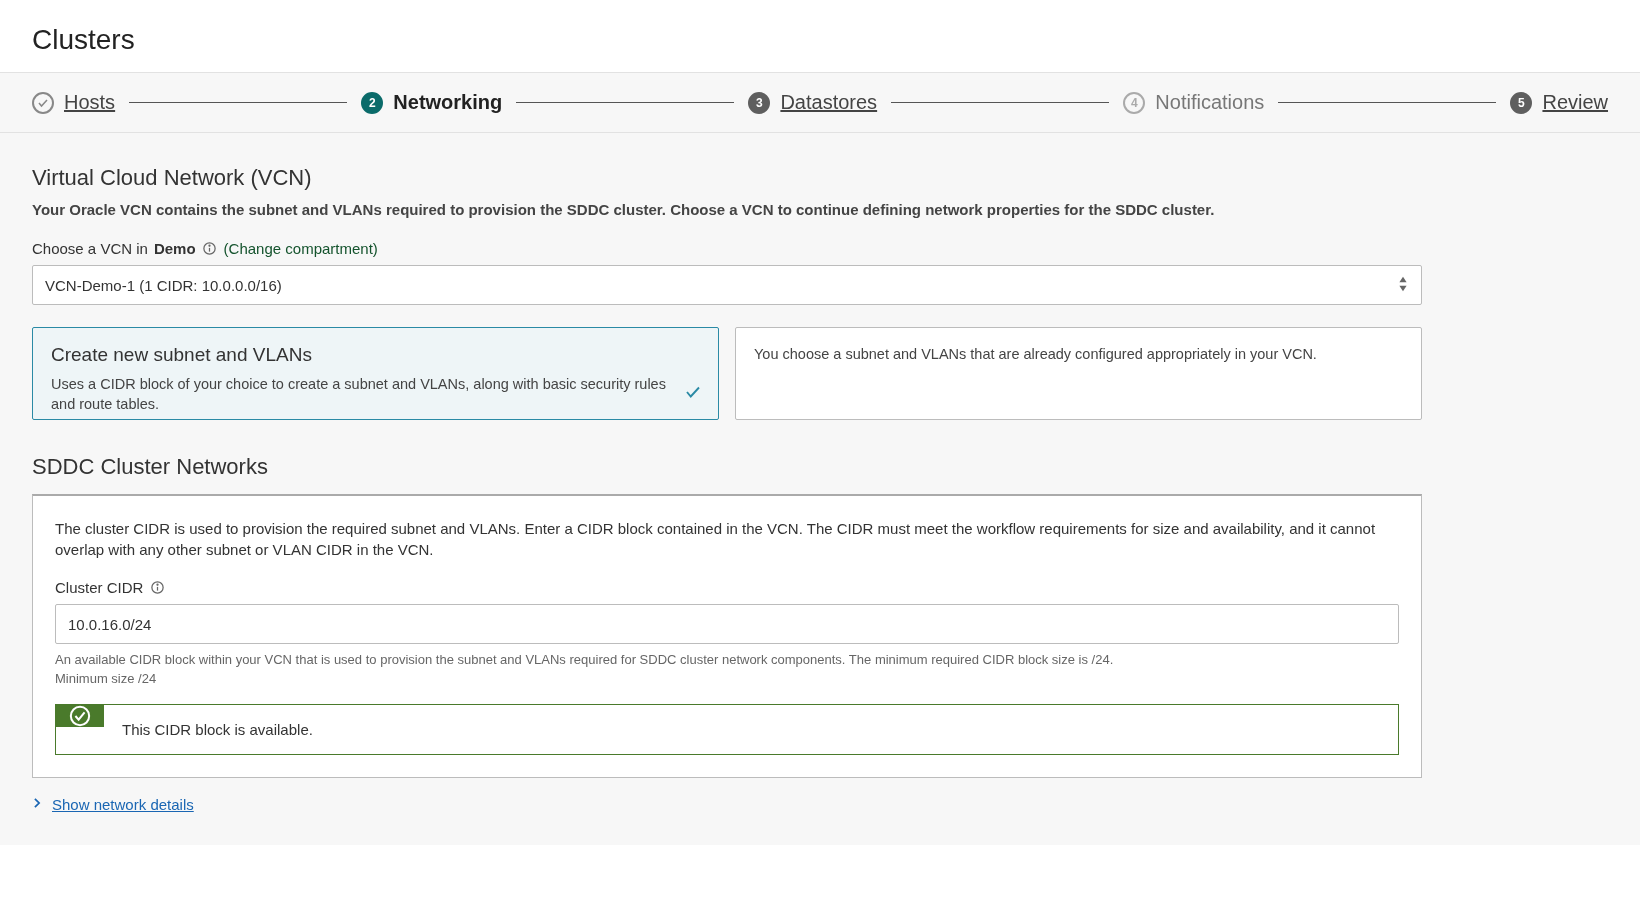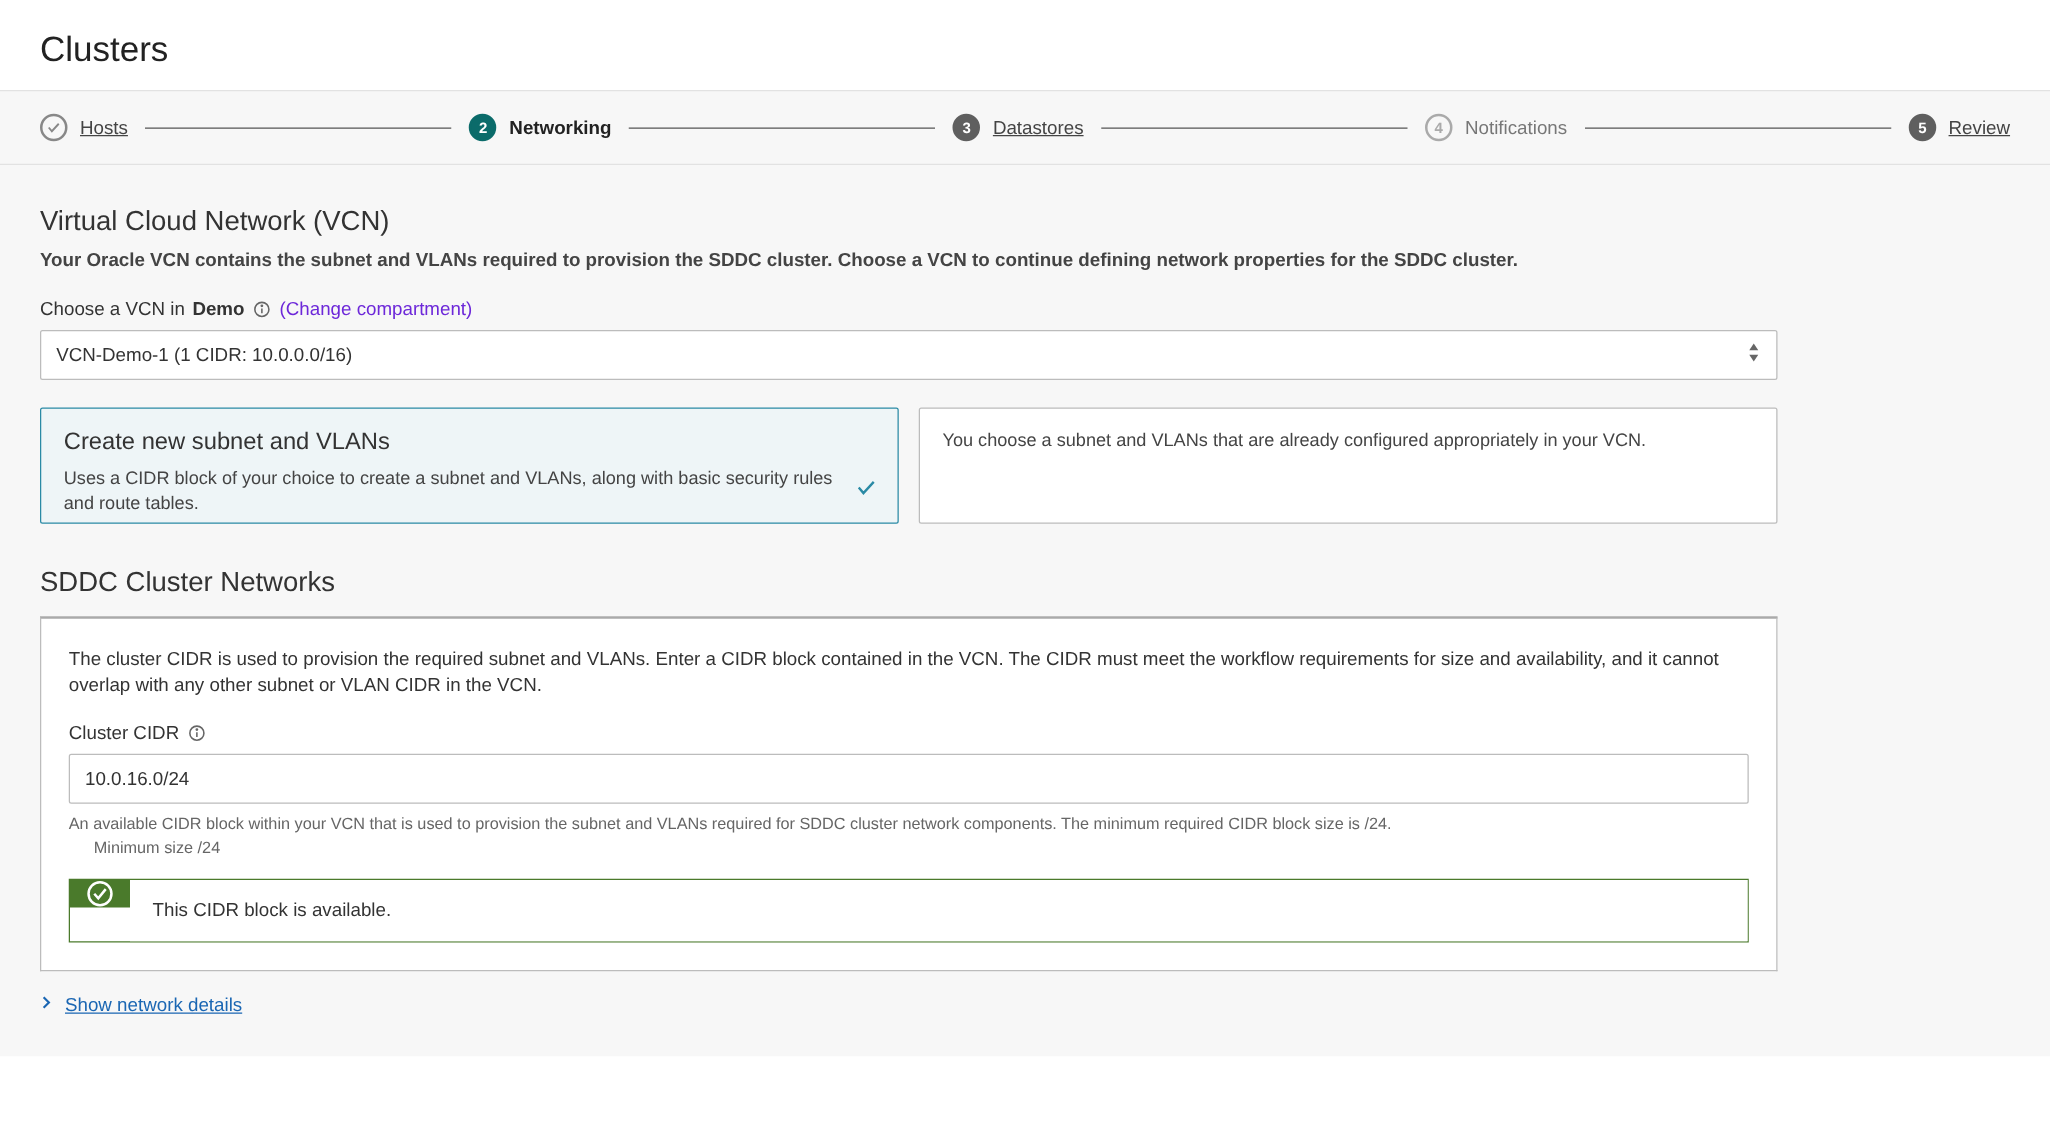--- a/index.html
+++ b/index.html
@@ -9,50 +9,50 @@
   .stepper-wrap { border-top:1px solid #e2e2e2; border-bottom:1px solid #e2e2e2; background:#f7f7f7; padding:18px 32px 18px 32px; }
   .stepper { display:flex; align-items:center; width:100%; }
   .step { display:flex; align-items:center; gap:10px; cursor:pointer; }
   .step-line { flex:1; height:1px; background:#555; margin:0 14px; }
   .step-circle { width:22px; height:22px; border-radius:50%; display:flex; align-items:center; justify-content:center; font-size:12px; font-weight:bold; }
   .step-circle.done { border:2px solid #888; color:#888; }
   .step-circle.done svg { width:12px; height:12px; stroke:#888; }
   .step-circle.current { background:#0b6b6a; color:#fff; border:2px solid #0b6b6a; }
   .step-circle.dark { background:#5f5f5f; color:#fff; border:2px solid #5f5f5f; }
   .step-circle.ghost { border:2px solid #aaa; color:#aaa; background:transparent; }
-  .step-label { font-size:15px; }
+  .step-label { font-size:20px; }
   .step-label.link { text-decoration:underline; color:#444; }
   .step-label.current { font-weight:600; color:#222; }
   .step-label.muted { color:#777; }
 
   .content { background:#f7f7f7; padding:32px 32px 32px 32px; position:relative; }
   .section-title { font-size:22px; font-weight:400; color:#333; margin-bottom:10px; }
   .section-desc { font-size:15px; color:#444; margin-bottom:22px;font-weight:bold; }
   .field-label-row { font-size:15px; color:#333; margin-bottom:8px; display:flex; align-items:center; gap:6px; }
-  .field-label-row .muted { color:#6d28d9; }
+  .field-label-row .muted { color:#14532d; }
   .info-icon { display:inline-flex; width:16px; height:16px; align-items:center; justify-content:center; }
   .info-icon svg { width:15px; height:15px; }
   .select-box { width:1390px; height:40px; border:1px solid #bcbcbc; background:#fff; border-radius:2px; padding:0 12px; display:flex; align-items:center; justify-content:space-between; font-size:15px; color:#333; cursor:pointer; }
   .select-caret svg { width:12px; height:18px; fill:#666; }
 
   .option-row { display:flex; gap:16px; margin-top:22px; width:1390px; }
   .option-card { flex:1; border:1px solid #bcbcbc; background:#fff; border-radius:2px; padding:16px 18px 4px 18px; position:relative; cursor:pointer; }
   .option-card.selected { border:1.5px solid #2a8aa5; background:#eef5f7; }
   .option-card h3 { font-size:19px; font-weight:400; color:#333; margin-bottom:8px; }
   .option-card p { font-size:14.5px; color:#444; line-height:1.4; padding-right:26px;}
   .option-check { position:absolute; right:16px; bottom:14px; color:#2a8aa5; }
   .option-check svg { width:18px; height:18px; stroke:#2a8aa5; }
 
   .subsection-title { font-size:22px; font-weight:400; color:#333; margin-top:34px; margin-bottom:14px; }
   .panel { width:1390px; border:1px solid #bcbcbc; border-top:2px solid #aaa; background:#fff; padding:22px 22px 22px 22px; }
   .panel-desc { font-size:15px; color:#333; line-height:1.45; margin-bottom:18px; }
   .input-label { font-size:15px; color:#333; margin-bottom:8px; display:flex; align-items:center; gap:6px; }
   .text-input { width:100%; height:40px; border:1px solid #bcbcbc; border-radius:2px; padding:0 12px; font-size:15px; color:#333; outline:none; }
   .help-text { font-size:13px; color:#666; margin-top:8px; }
-  .help-text.small { margin-top:4px;margin-left:20px; }
+  .help-text.small { margin-top:4px; }
   .allowed-row { margin-top:18px; font-size:15px; }
   .allowed-row b { font-weight:600; }
   .alert { margin-top:18px; border:1px solid #4a7a2b; display:flex; align-items:flex-start; }
   .alert-icon { width:48px; background:#4a7a2b; display:flex; align-items:center; justify-content:center; }
   .alert-icon svg { width:22px; height:22px; stroke:#fff; }
   .alert-text { flex:1; padding:16px 18px; font-size:15px; background:#fff; color:#333; }
 
   .details-link { display:flex; align-items:center; gap:10px; margin-top:18px; font-size:15px; color:#1a66b3; text-decoration:underline; cursor:pointer; }
   .details-link .chev svg { width:10px; height:14px; stroke:#1a66b3; }
 </style>

